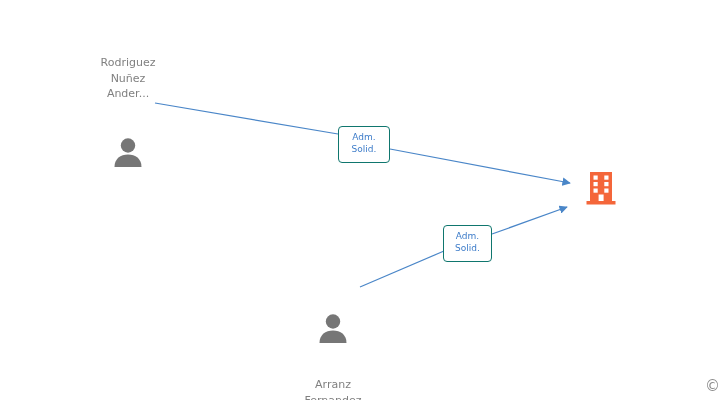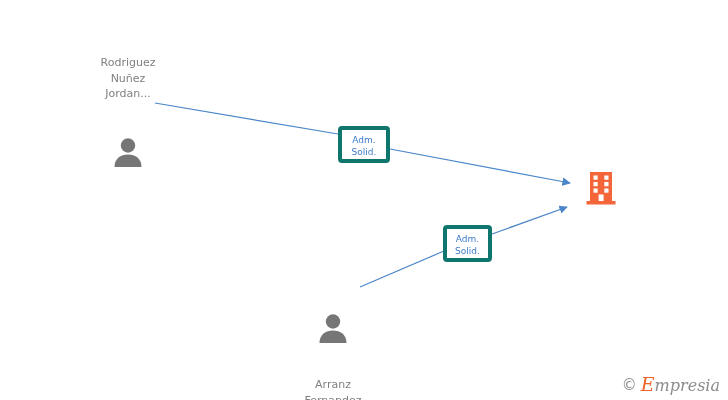--- a/index.html
+++ b/index.html
@@ -69,21 +69,21 @@
     height: 34px;
     margin: 5px auto 0 auto;
     display: block;
   }
 
   
   .edge-label {
     position: absolute;
     box-sizing: border-box;
     background: #ffffff;
-    border: 4px solid #0f766e;
+    border: 1px solid #0f766e;
     border-radius: 4px;
     color: #3d7cc9;
     font-size: 9px;
     line-height: 12px;
     text-align: center;
     padding: 4px 5px 3px 5px;
     white-space: nowrap;
   }
   .edge-label .lbl-line {
     display: block;
@@ -133,21 +133,21 @@
 
   <g>
     <path d="M 360 287 L 444 251" stroke="#4a86c8" stroke-width="1.2" fill="none"></path>
     <path d="M 492 234 L 567 207" stroke="#4a86c8" stroke-width="1.2" fill="none" marker-end="url(#arrow-blue)"></path>
   </g>
 </svg>
 
 <div class="node person-node" style="left:58px; top:25px;">
   <div class="node-label">Rodriguez
 Nuñez
-Jordan...</div>
+Ander...</div>
   <svg class="person-icon" viewBox="0 0 34 30" xmlns="http://www.w3.org/2000/svg">
     <circle cx="17" cy="8.5" r="7.2" fill="#767676"></circle>
     <path d="M 3.5 30 C 3.5 21.5 9.5 17.4 17 17.4 C 24.5 17.4 30.5 21.5 30.5 30 Z" fill="#767676"></path>
   </svg>
 </div>
 
 <div class="node person-node icon-first" style="left:263px; top:283px;">
   <svg class="person-icon" viewBox="0 0 34 30" xmlns="http://www.w3.org/2000/svg">
     <circle cx="17" cy="8.5" r="7.2" fill="#767676"></circle>
     <path d="M 3.5 30 C 3.5 21.5 9.5 17.4 17 17.4 C 24.5 17.4 30.5 21.5 30.5 30 Z" fill="#767676"></path>
@@ -176,14 +176,13 @@
   <span class="lbl-line">Solid.</span>
 </div>
 
 <div class="edge-label" style="left:443px; top:225px; width:49px; height:37px;">
   <span class="lbl-line">Adm.</span>
   <span class="lbl-line">Solid.</span>
 </div>
 
 <div class="watermark">
   <span class="copy-mark">©</span>
-  <span class="brand"><span class="brand-initial">E</span><span>mpresia</span></span>
 </div>
 
 </body></html>

